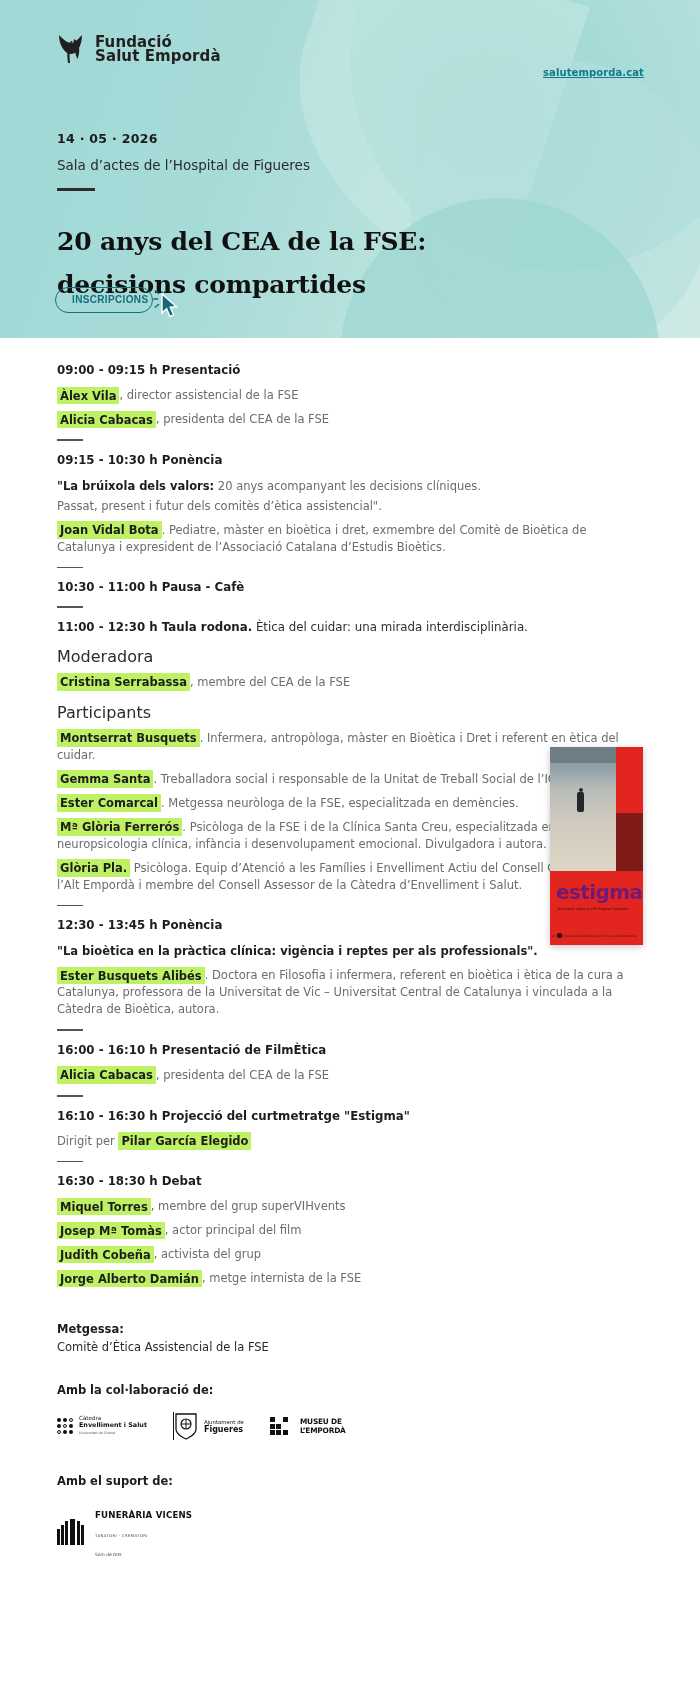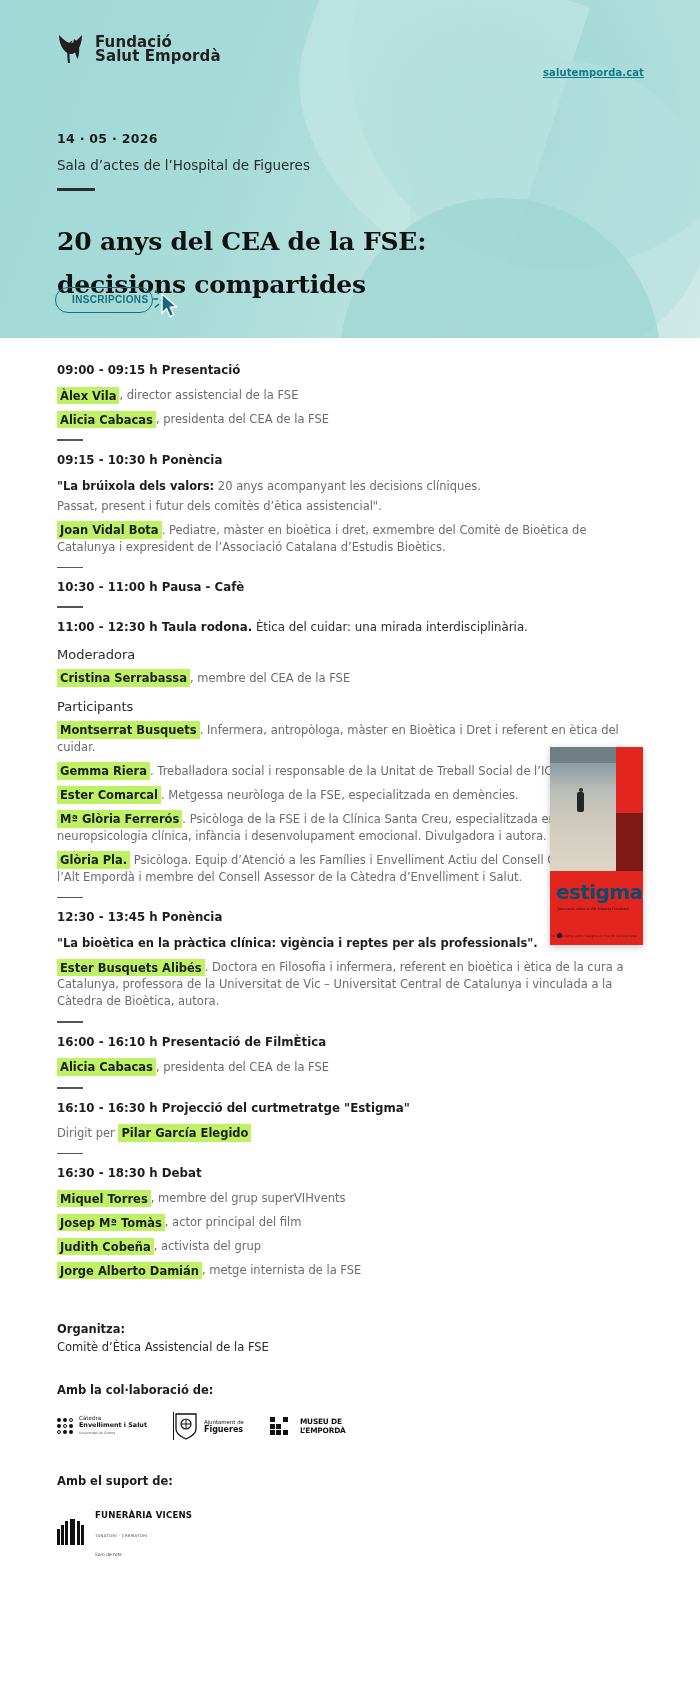--- a/index.html
+++ b/index.html
@@ -104,21 +104,21 @@
   }
   .hl{
     background:#bef264;
     color:#1d1d1d; font-weight:700;
     padding:1.5px 3px 2px 3px;
     box-decoration-break:clone;
     -webkit-box-decoration-break:clone;
   }
   .quote{ font-size:11.5px; line-height:18px; color:#6c6c6c; margin:0 0 2px 0; }
   .quote b{ color:#1d1d1d; font-weight:700; }
-  .sublabel{ font-size:13px; color:#2b2b2b; font-weight:400; margin:12px 0 8px 0; }
+  .sublabel{ font-size:16px; color:#2b2b2b; font-weight:400; margin:12px 0 8px 0; }
   .divider{ width:26px; height:1.6px; background:#555; margin:11px 0 12px 0; }
 
   
   .poster{
     position:absolute; right:57px; top:747px;
     width:93px; height:198px;
     box-shadow:0 2px 7px rgba(0,0,0,.22);
     overflow:hidden;
     background:#d8d4cc;
   }
@@ -126,21 +126,21 @@
     position:absolute; left:0; top:0; width:66px; height:124px;
     background:linear-gradient(#7e8e96 0%,#93a3a9 18%,#b9bcb8 34%,#cfcabd 60%,#ddd6c6 100%);
   }
   .poster .hill{ position:absolute; left:0; top:0; width:66px; height:16px; background:#6f7d84; }
   .poster .man{ position:absolute; left:27px; top:45px; width:7px; height:20px; background:#23262b; border-radius:2px; }
   .poster .manhead{ position:absolute; left:29px; top:41px; width:4px; height:4px; border-radius:50%; background:#2b2b2b; }
   .poster .redtop{ position:absolute; left:66px; top:0; width:27px; height:66px; background:#e2261f; }
   .poster .redmid{ position:absolute; left:66px; top:66px; width:27px; height:58px; background:#7e1b17; }
   .poster .redbottom{ position:absolute; left:0; top:124px; width:93px; height:74px; background:#e2261f; }
   .poster .ptitle{
-    position:absolute; left:6px; top:133px; color:#0c4a6e;
+    position:absolute; left:6px; top:133px; color:#701a75;
     font-family:"DejaVu Sans","Liberation Sans",sans-serif;
     font-weight:700; font-size:20px; letter-spacing:-.6px;
   }
   .poster .psub{
     position:absolute; left:7px; top:160px; width:80px;
     color:#2a1210; font-size:3.4px; line-height:5px;
   }
   .poster .pdot{ position:absolute; left:7px; bottom:7px; width:5px; height:5px; border-radius:50%; background:#1a0c0b; }
   .poster .pcredit{ position:absolute; right:6px; bottom:7px; font-size:3px; color:#3a1b18; }
 
@@ -245,21 +245,21 @@
 
     <div class="slot">
       <div class="slot-head"><span>11:00 - 12:30 h Taula rodona.</span><span class="reg"> Ètica del cuidar: una mirada interdisciplinària.</span></div>
 
       <p class="sublabel">Moderadora</p>
       <p class="line"><span class="hl">Cristina Serrabassa</span><span>, membre del CEA de la FSE</span></p>
 
       <p class="sublabel">Participants</p>
 
       <p class="line"><span class="hl">Montserrat Busquets</span><span>. Infermera, antropòloga, màster en Bioètica i Dret i referent en ètica del cuidar.</span></p>
-      <p class="line"><span class="hl">Gemma Riera</span><span>. Treballadora social i responsable de la Unitat de Treball Social de l’ICO Girona.</span></p>
+      <p class="line"><span class="hl">Gemma Santa</span><span>. Treballadora social i responsable de la Unitat de Treball Social de l’ICO Girona.</span></p>
       <p class="line"><span class="hl">Ester Comarcal</span><span>. Metgessa neuròloga de la FSE, especialitzada en demències.</span></p>
       <p class="line"><span class="hl">Mª Glòria Ferrerós</span><span>. Psicòloga de la FSE i de la Clínica Santa Creu, especialitzada en neuropsicologia clínica, infància i desenvolupament emocional. Divulgadora i autora.</span></p>
       <p class="line"><span class="hl">Glòria Pla.</span><span> Psicòloga. Equip d’Atenció a les Famílies i Envelliment Actiu del Consell Comarcal de l’Alt Empordà i membre del Consell Assessor de la Càtedra d’Envelliment i Salut.</span></p>
 
       <div class="divider"></div>
     </div>
 
     <div class="slot">
       <div class="slot-head">12:30 - 13:45 h Ponència</div>
       <p class="quote" style="margin-bottom:7px;color:#1d1d1d;font-weight:700">"La bioètica en la pràctica clínica: vigència i reptes per als professionals".</p>
@@ -298,21 +298,21 @@
   <div class="redtop"></div>
   <div class="redmid"></div>
   <div class="redbottom"></div>
   <div class="ptitle">estigma</div>
   <div class="psub">Testimonis sobre el VIH Projecte Flashback</div>
   <div class="pdot"></div>
   <div class="pcredit">Un documental sobre l'estigma en l'era de l'antiretroviral</div>
 </div>
 
 <div class="footer">
-  <div class="f-strong">Organitza:</div>
+  <div class="f-strong">Metgessa:</div>
   <div class="f-label">Comitè d’Ètica Assistencial de la FSE</div>
 
   <div class="f-strong" style="margin-top:25px">Amb la col·laboració de:</div>
 
   <div class="logos-row">
 
     <div class="logo-box lg-catedra">
       <span class="dots">
         <i></i>
           <i></i>

